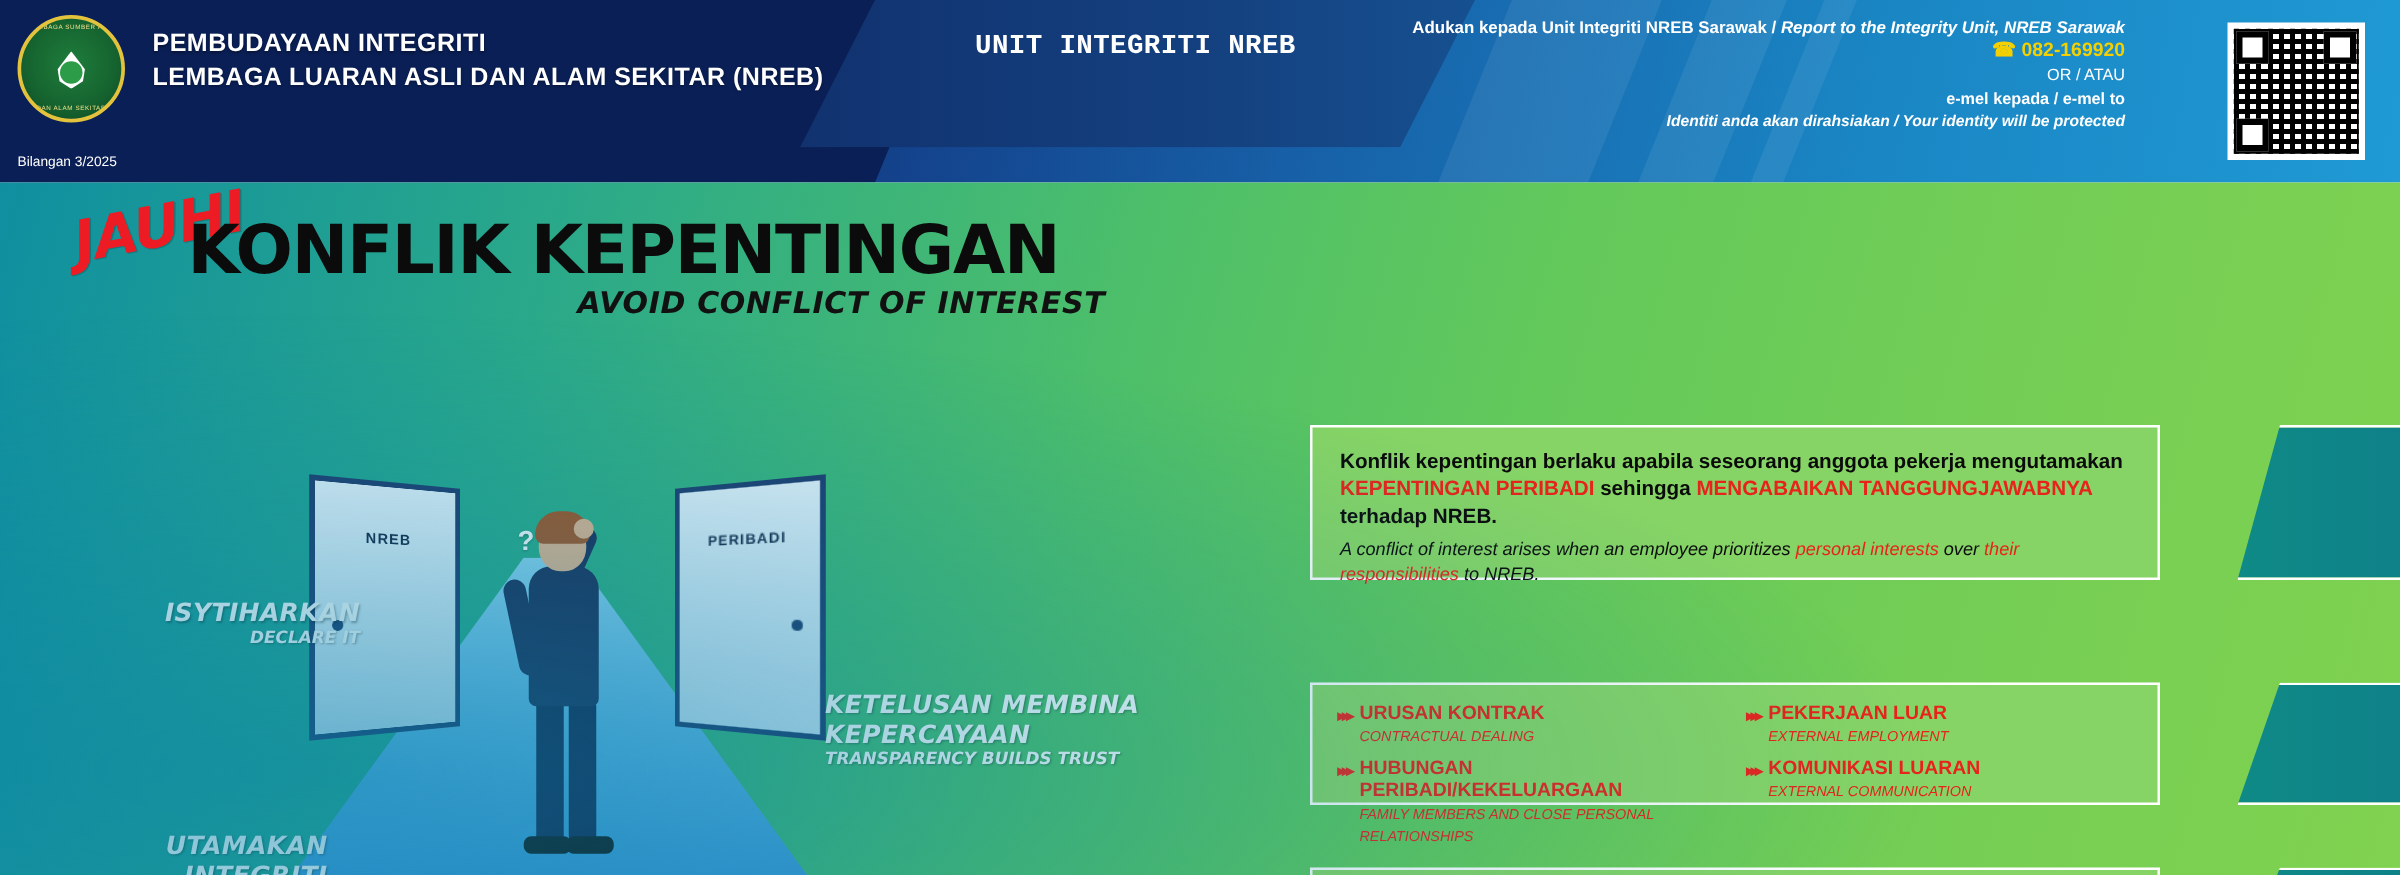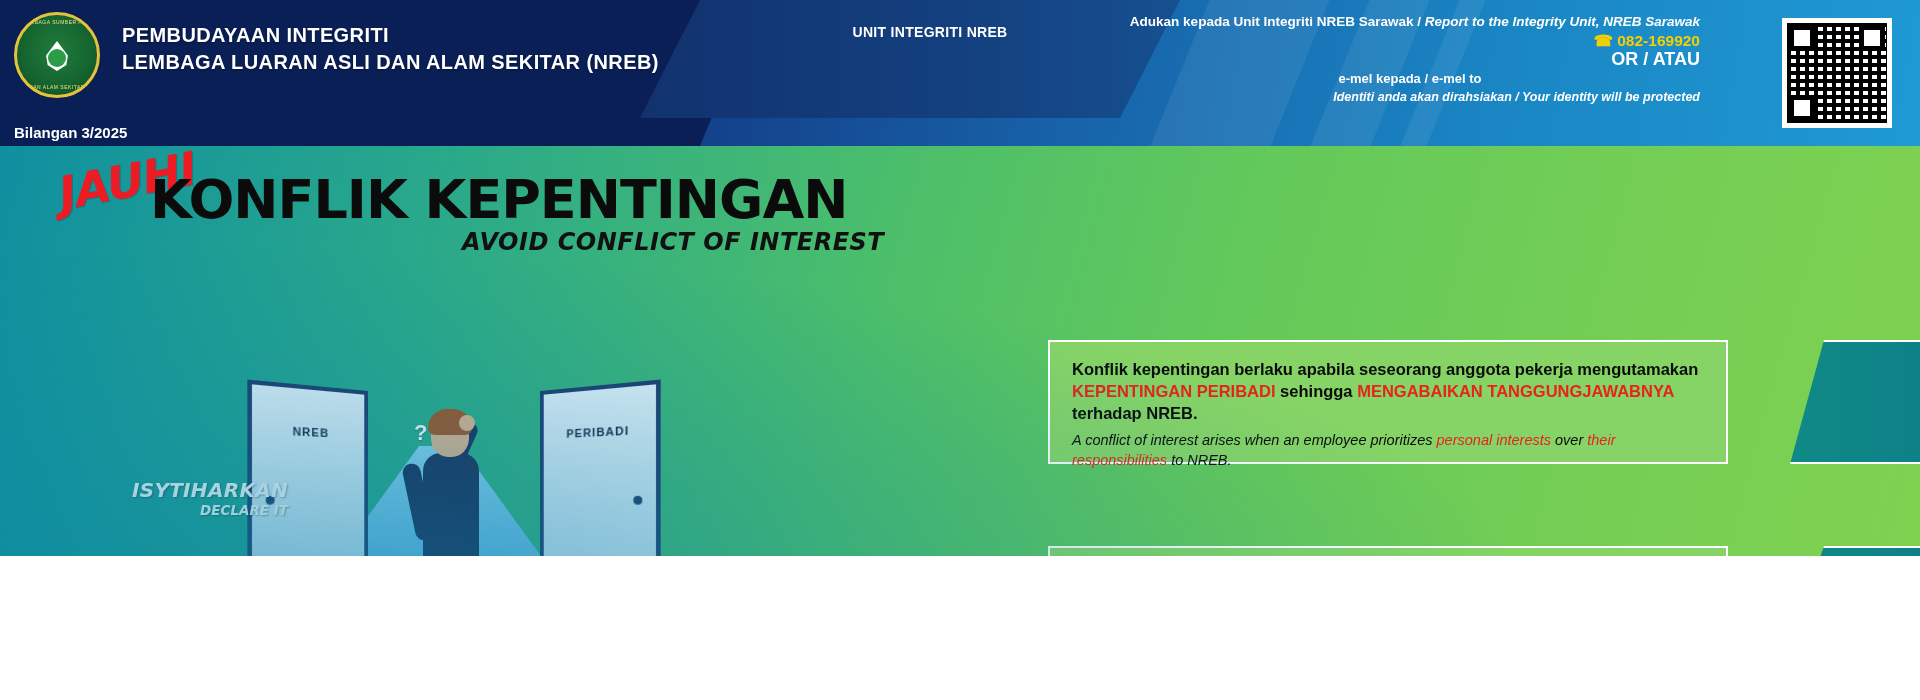--- a/index.html
+++ b/index.html
@@ -9,21 +9,21 @@
   }
   body {
     width: 1920px;
     height: 700px;
     font-family: "Liberation Sans", sans-serif;
     overflow: hidden;
   }
   .poster {
     position: relative;
     width: 1920px;
-    height: 556px;
+    height: 700px;
     overflow: hidden;
   }
 
   
   .header {
     position: absolute;
     left: 0; top: 0;
     width: 1920px;
     height: 146px;
     background: linear-gradient(100deg, #0b1d54 0%, #11307a 28%, #1761a8 55%, #1a86c4 78%, #1f9ad4 100%);
@@ -97,53 +97,53 @@
     font-weight: bold;
     font-size: 20px;
     letter-spacing: 0.4px;
     line-height: 27px;
     text-shadow: 0 1px 2px rgba(0,0,0,0.35);
   }
   .hdr-bilangan {
     position: absolute;
     left: 14px; top: 124px;
     color: #ffffff;
-    font-size: 15px;
-    font-weight: bold;
+    font-size: 11px;
+    font-weight: normal;
   }
   .hdr-unit-wrap {
     position: absolute;
     left: 640px; top: 0;
     width: 540px; height: 118px;
     background: linear-gradient(90deg, #11326f 0%, #14407f 60%, #165090 100%);
     clip-path: polygon(60px 0, 540px 0, 480px 118px, 0 118px);
   }
   .hdr-unit {
     position: absolute;
     left: 780px; top: 24px;
     width: 300px;
-    text-align: center;
     color: #ffffff;
     font-weight: bold;
-    font-size: 14px;
+    font-size: 22px;
     letter-spacing: 0.3px;
+    font-family: Liberation Mono, monospace;
   }
   .hdr-contact {
     position: absolute;
     right: 220px; top: 12px;
     width: 580px;
     text-align: right;
     color: #ffffff;
     line-height: 19px;
   }
   .hdr-contact .l1 { font-size: 13.5px; font-weight: bold; }
   .hdr-contact .l1 em { font-style: italic; font-weight: bold; }
   .hdr-contact .phone { font-size: 15.5px; font-weight: bold; color: #f5d000; }
-  .hdr-contact .or { font-size: 18px; font-weight: bold; }
-  .hdr-contact .emel { font-size: 13px; font-weight: bold; text-align: center; }
+  .hdr-contact .or { font-size: 13px; font-weight: normal; }
+  .hdr-contact .emel { font-size: 13px; font-weight: bold; }
   .hdr-contact .mail { font-size: 14px; font-weight: bold; color: #f5d000; }
   .hdr-contact .prot { font-size: 12.5px; font-weight: bold; font-style: italic; }
   .qr {
     position: absolute;
     right: 28px; top: 18px;
     width: 110px; height: 110px;
     background: #ffffff;
     padding: 5px;
     box-sizing: border-box;
   }

